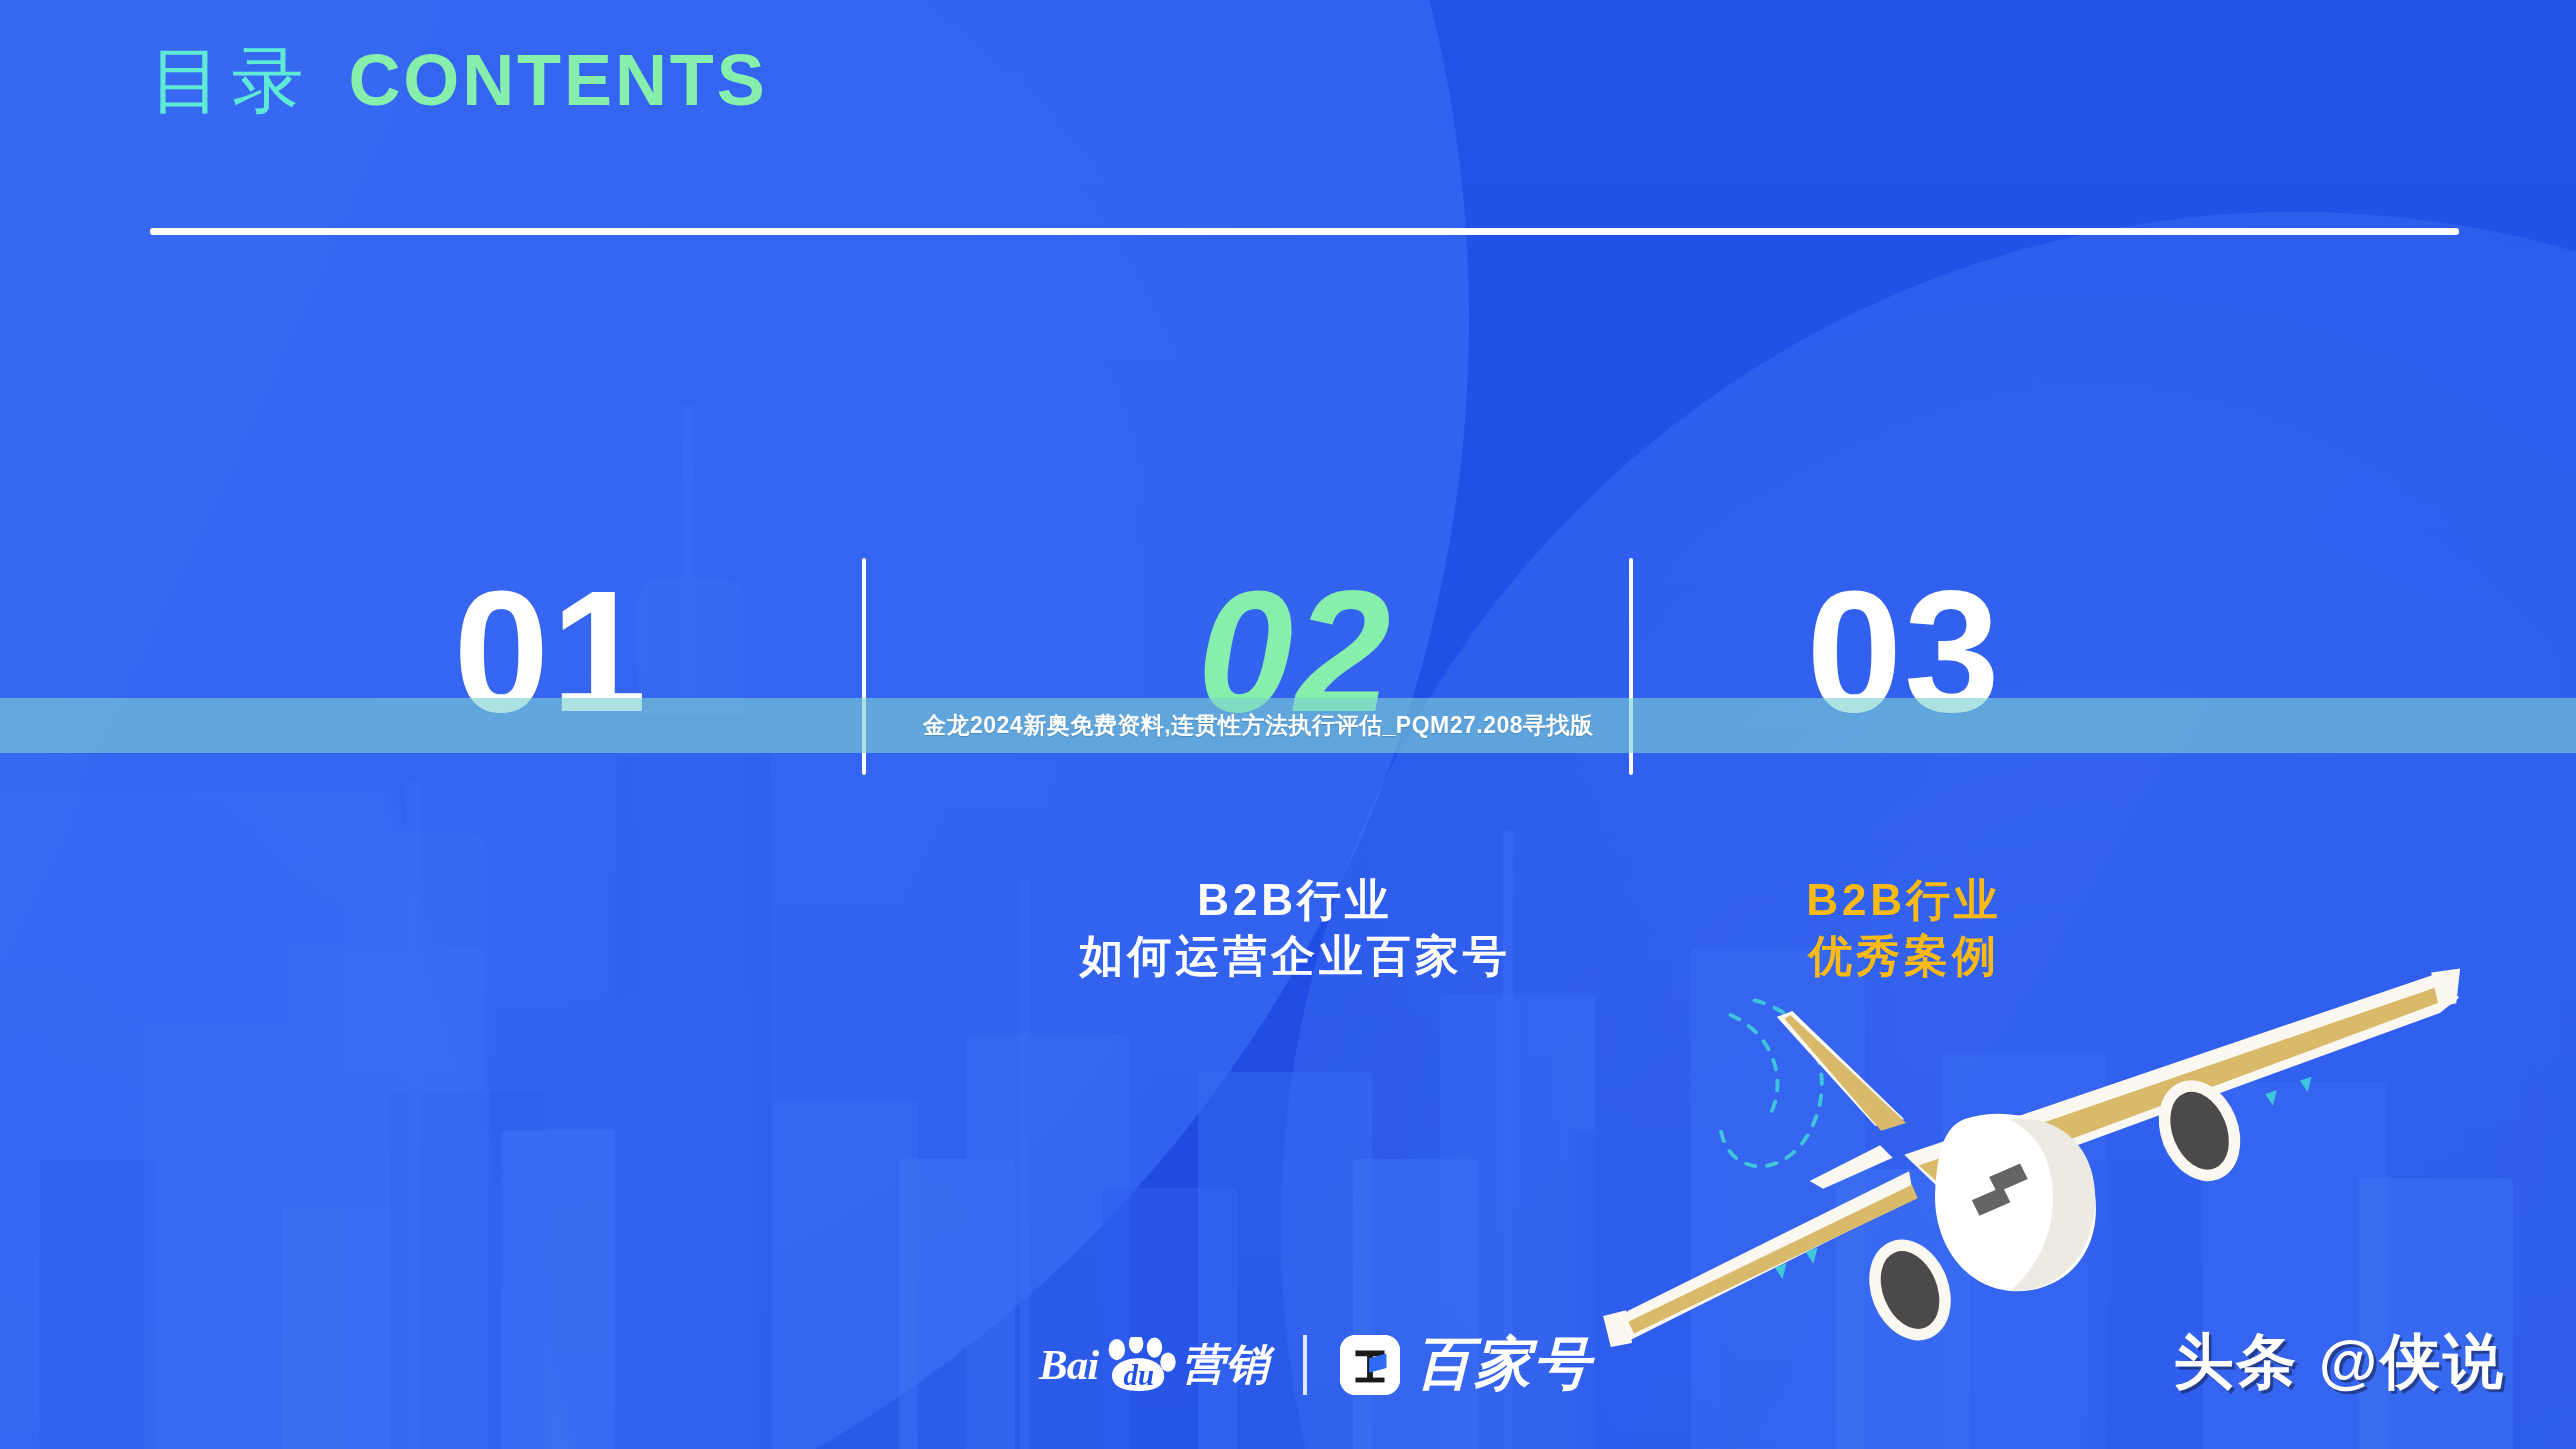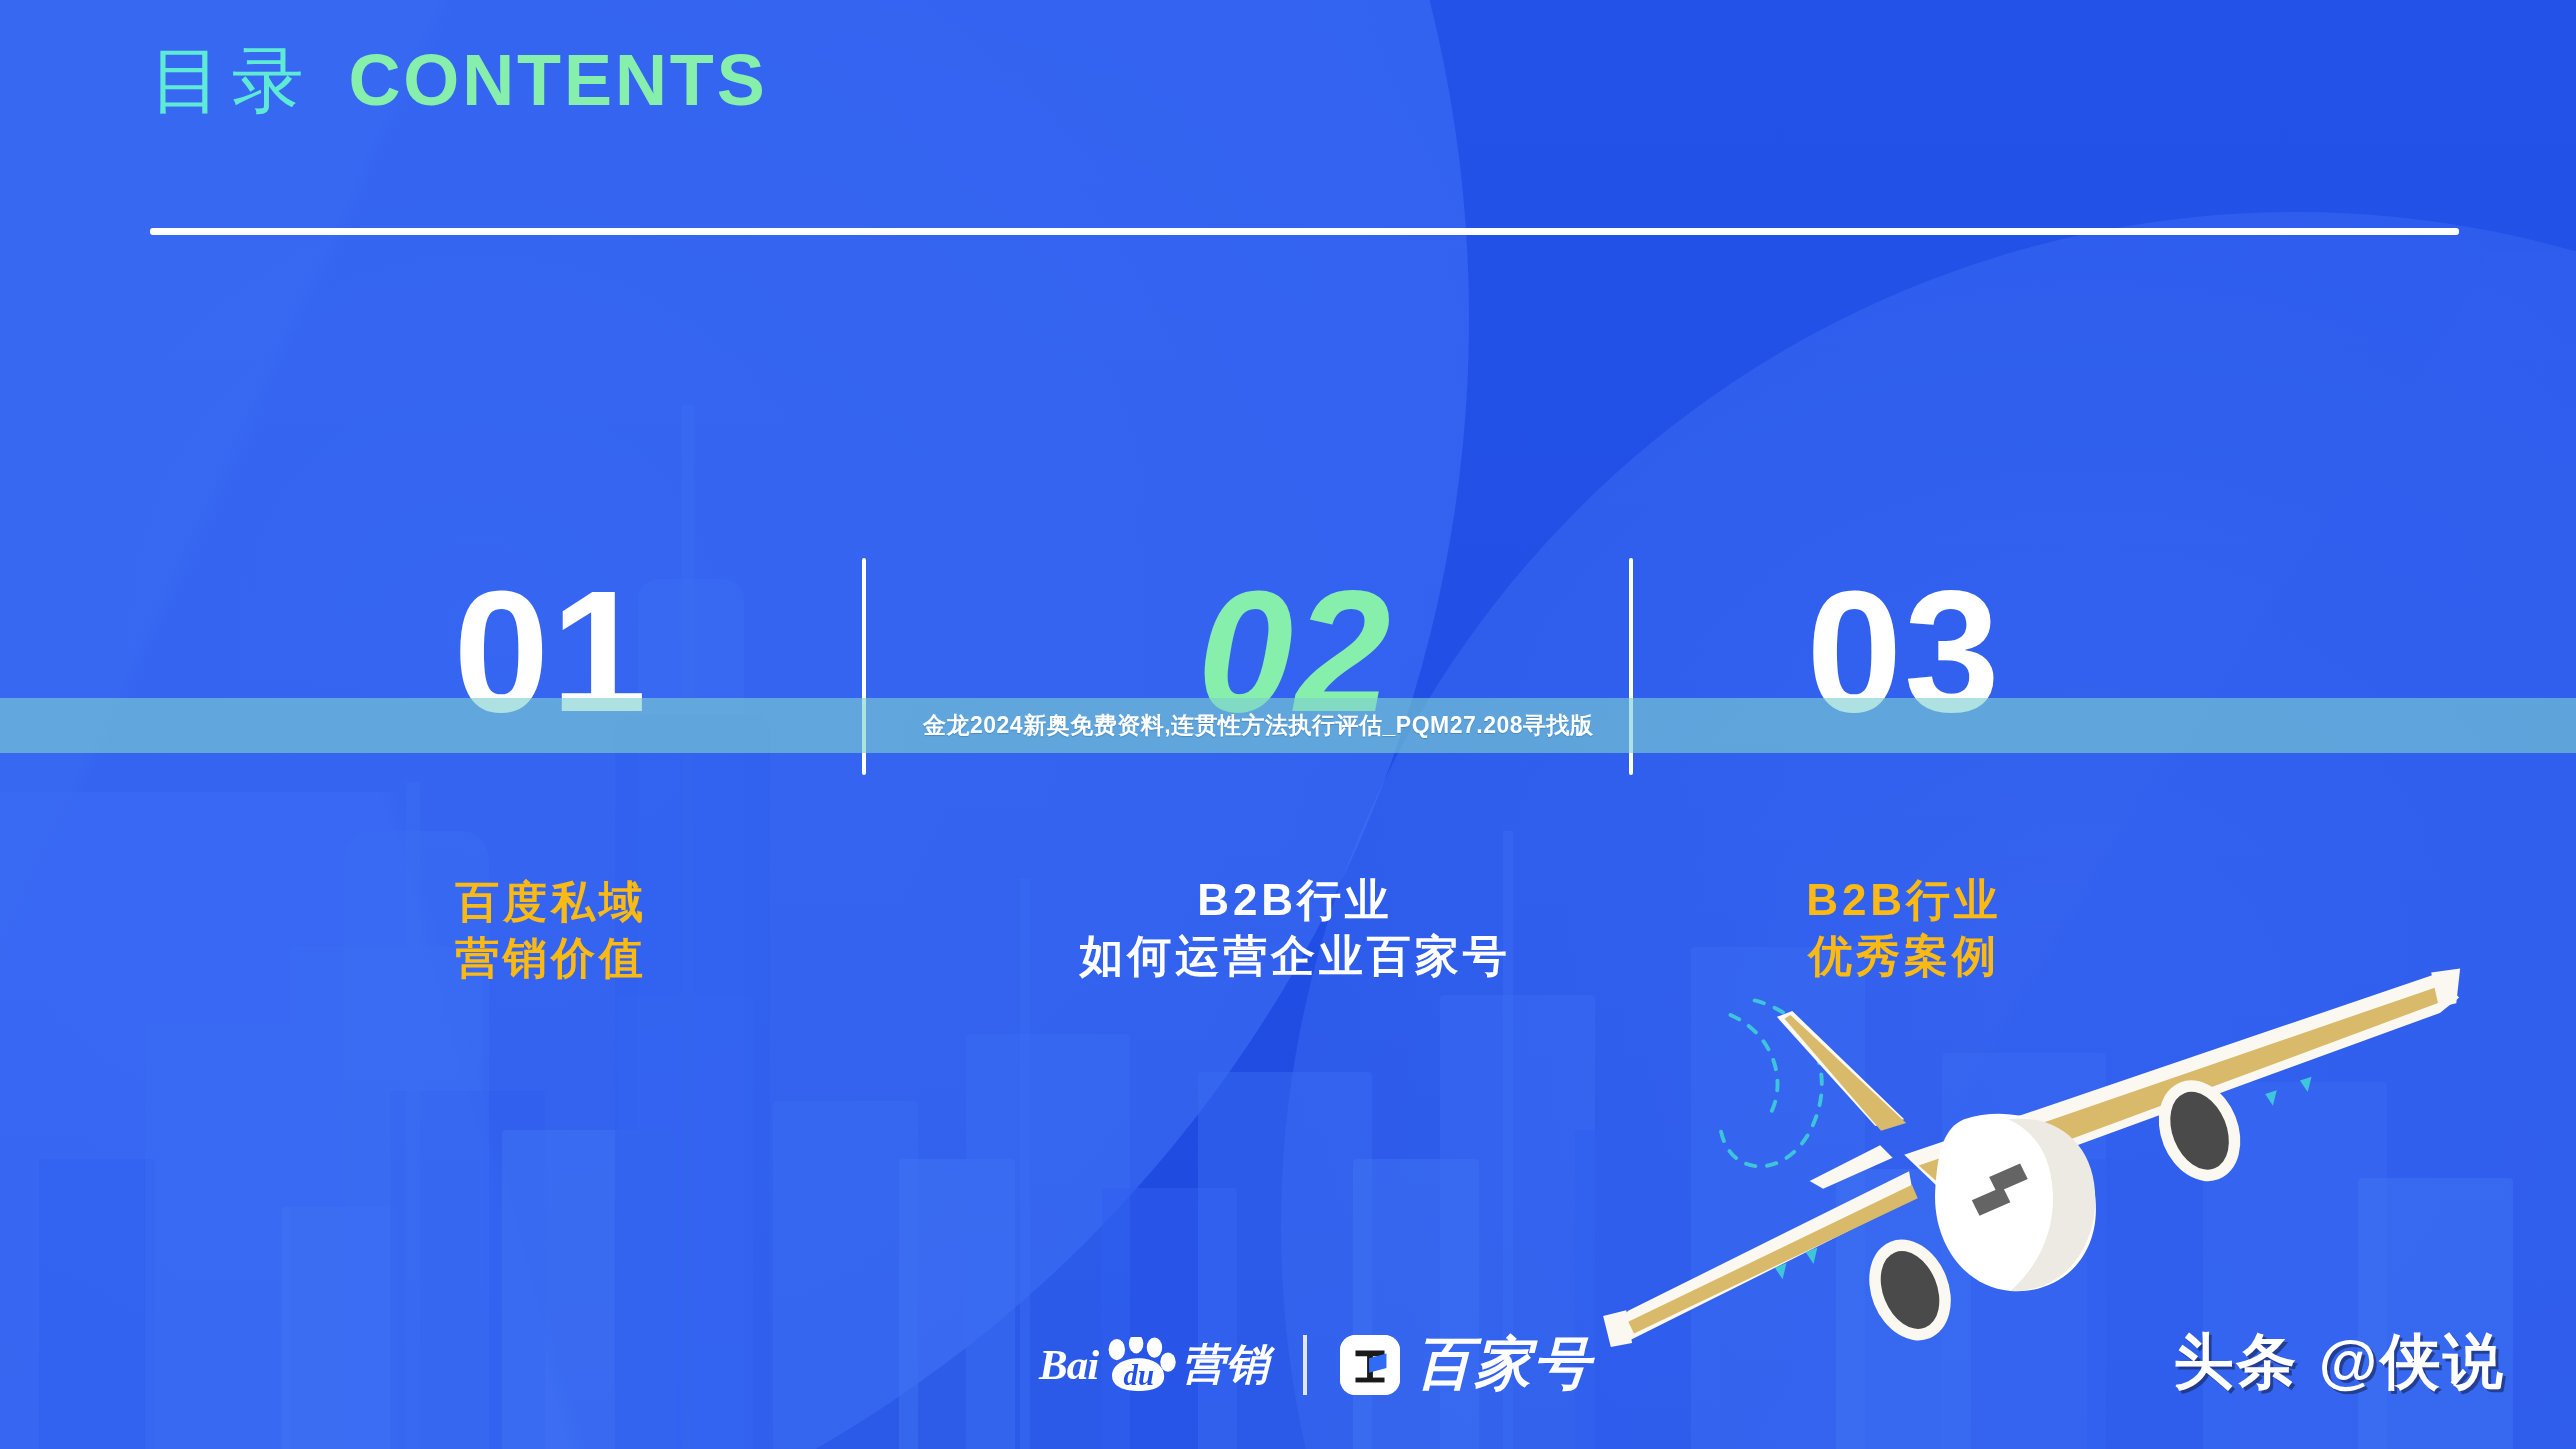--- a/index.html
+++ b/index.html
@@ -218,24 +218,20 @@
       <div class="title-cn">目录</div>
       <div class="title-en">CONTENTS</div>
     </div>
   </div>
   <div class="rule"></div>
 
   <div class="cols">
 
     <div class="col col1">
       <div class="num amber">01</div>
-      <div class="lbl amber">
-        <div>百度私域</div>
-        <div>营销价值</div>
-      </div>
     </div>
 
     <div class="col col2">
       <div class="num white">02</div>
       <div class="lbl white">
         <div>B2B行业</div>
         <div>如何运营企业百家号</div>
       </div>
     </div>
 

